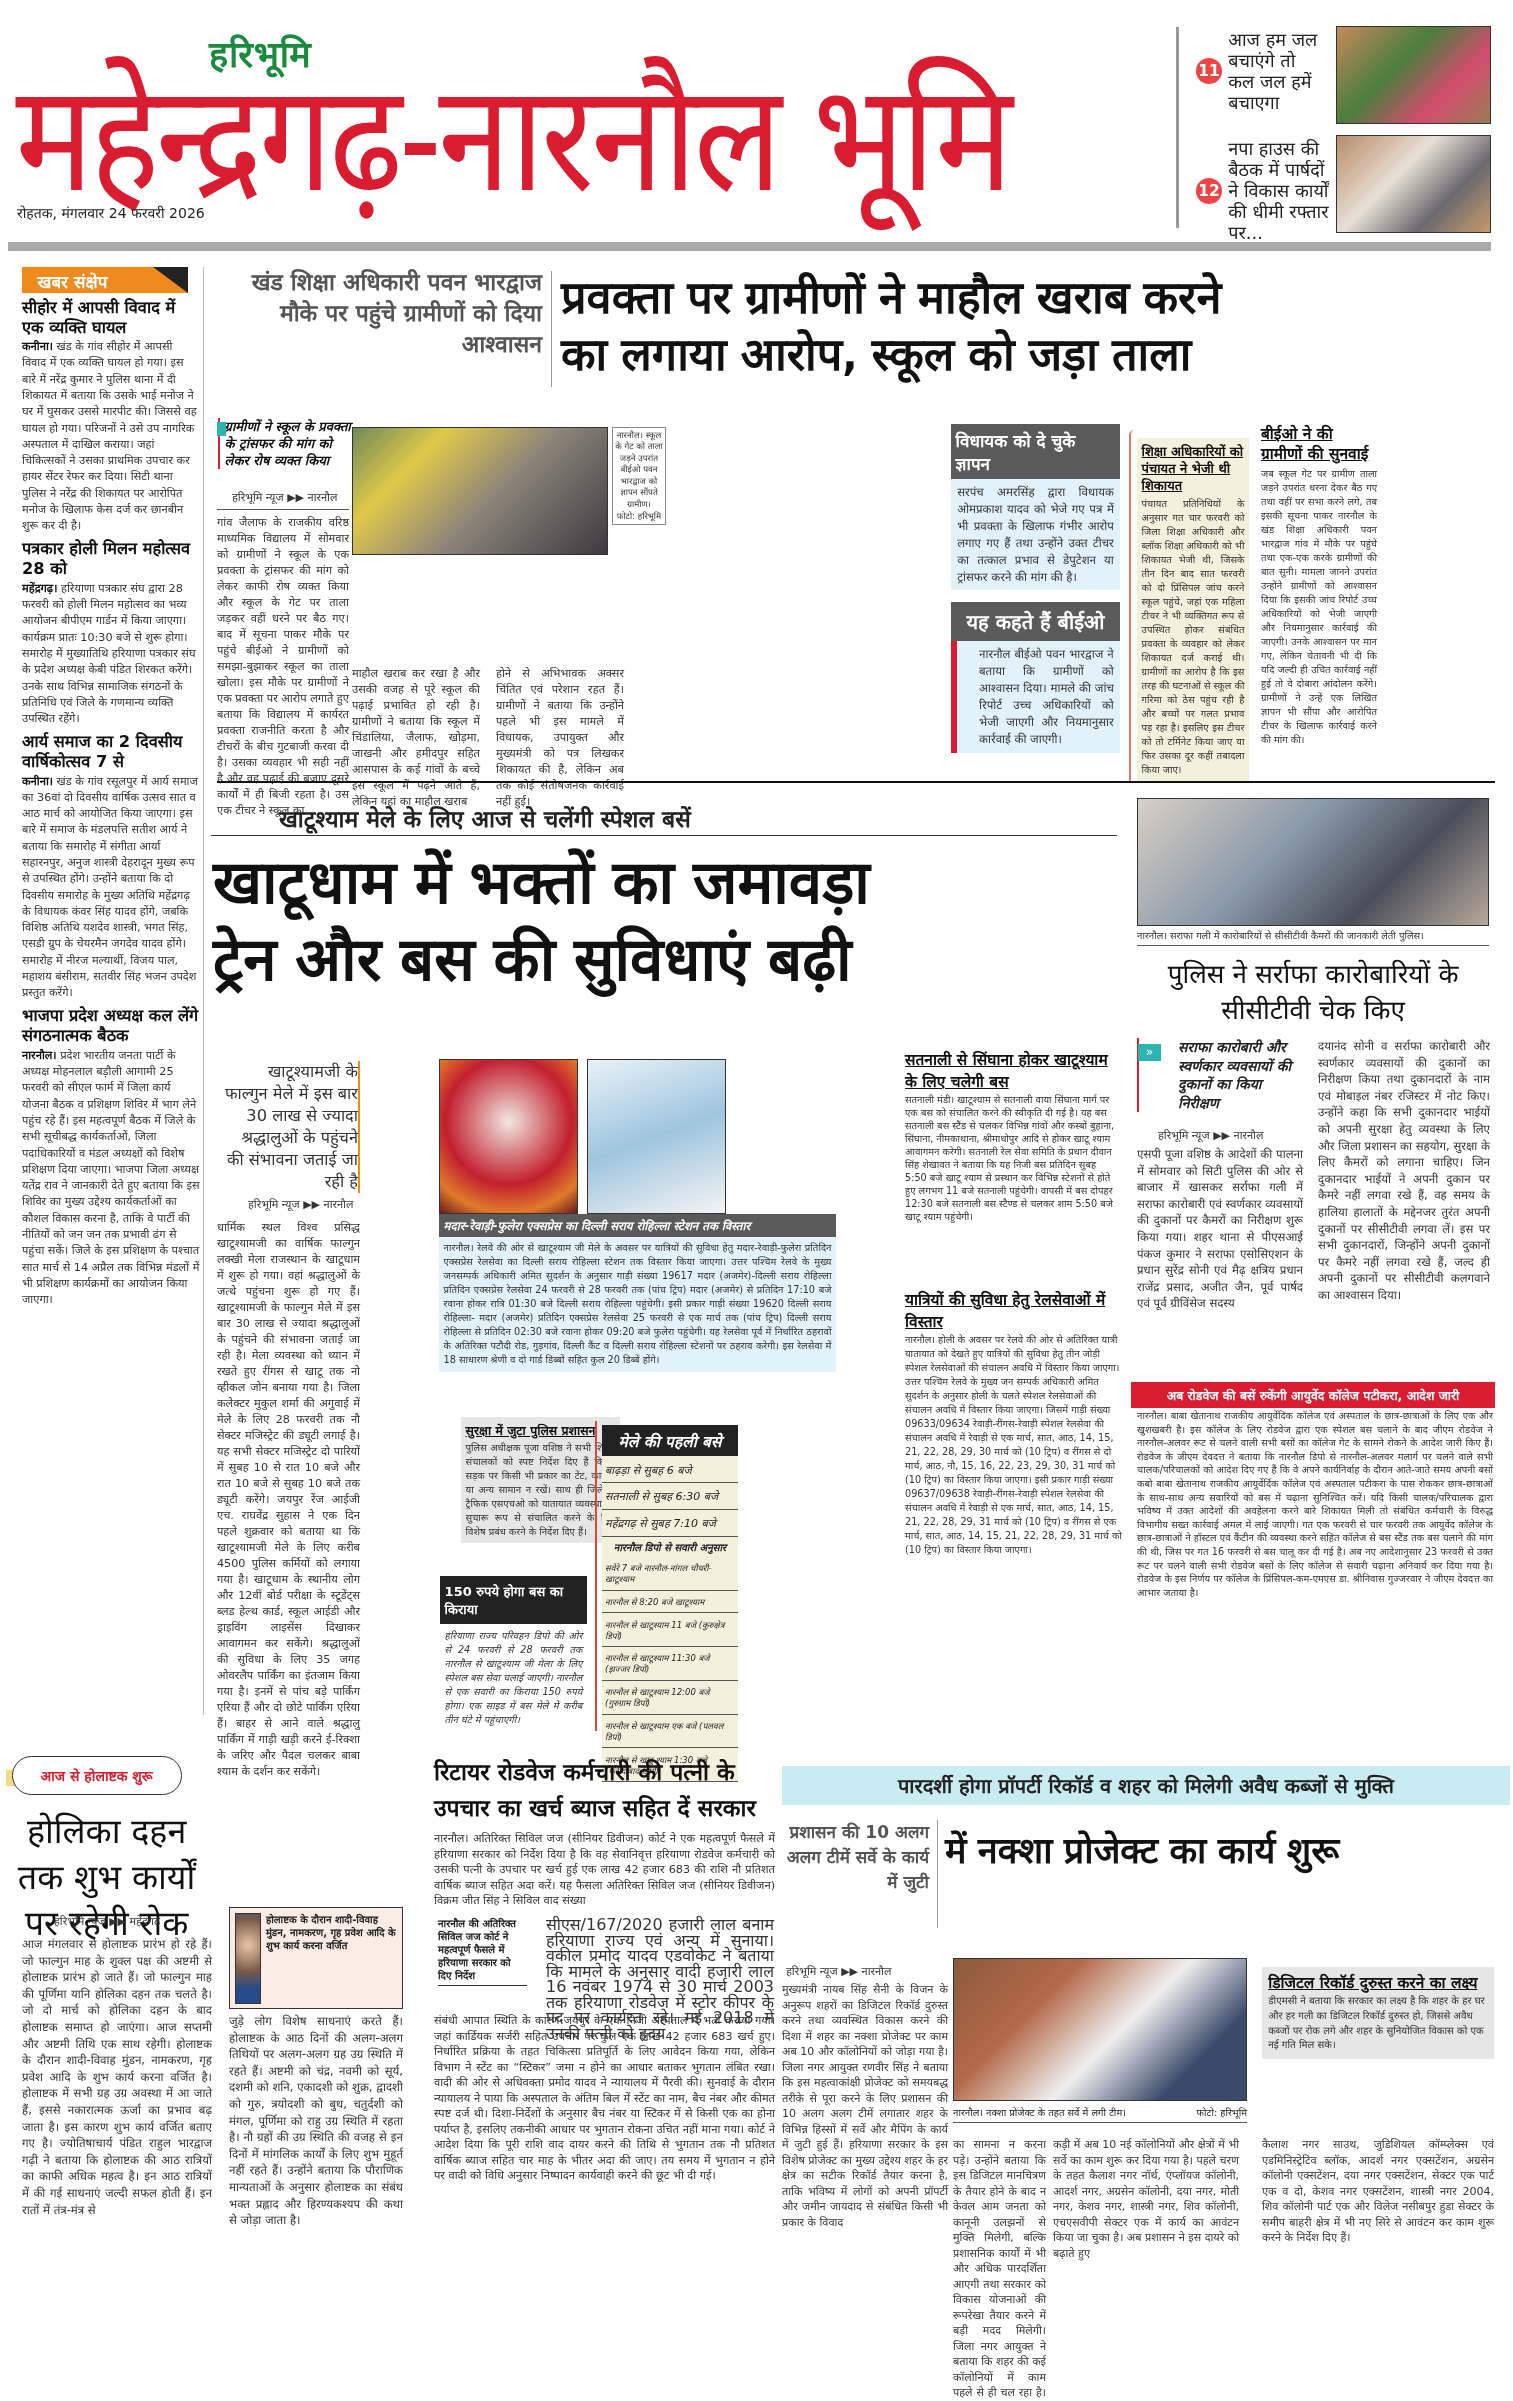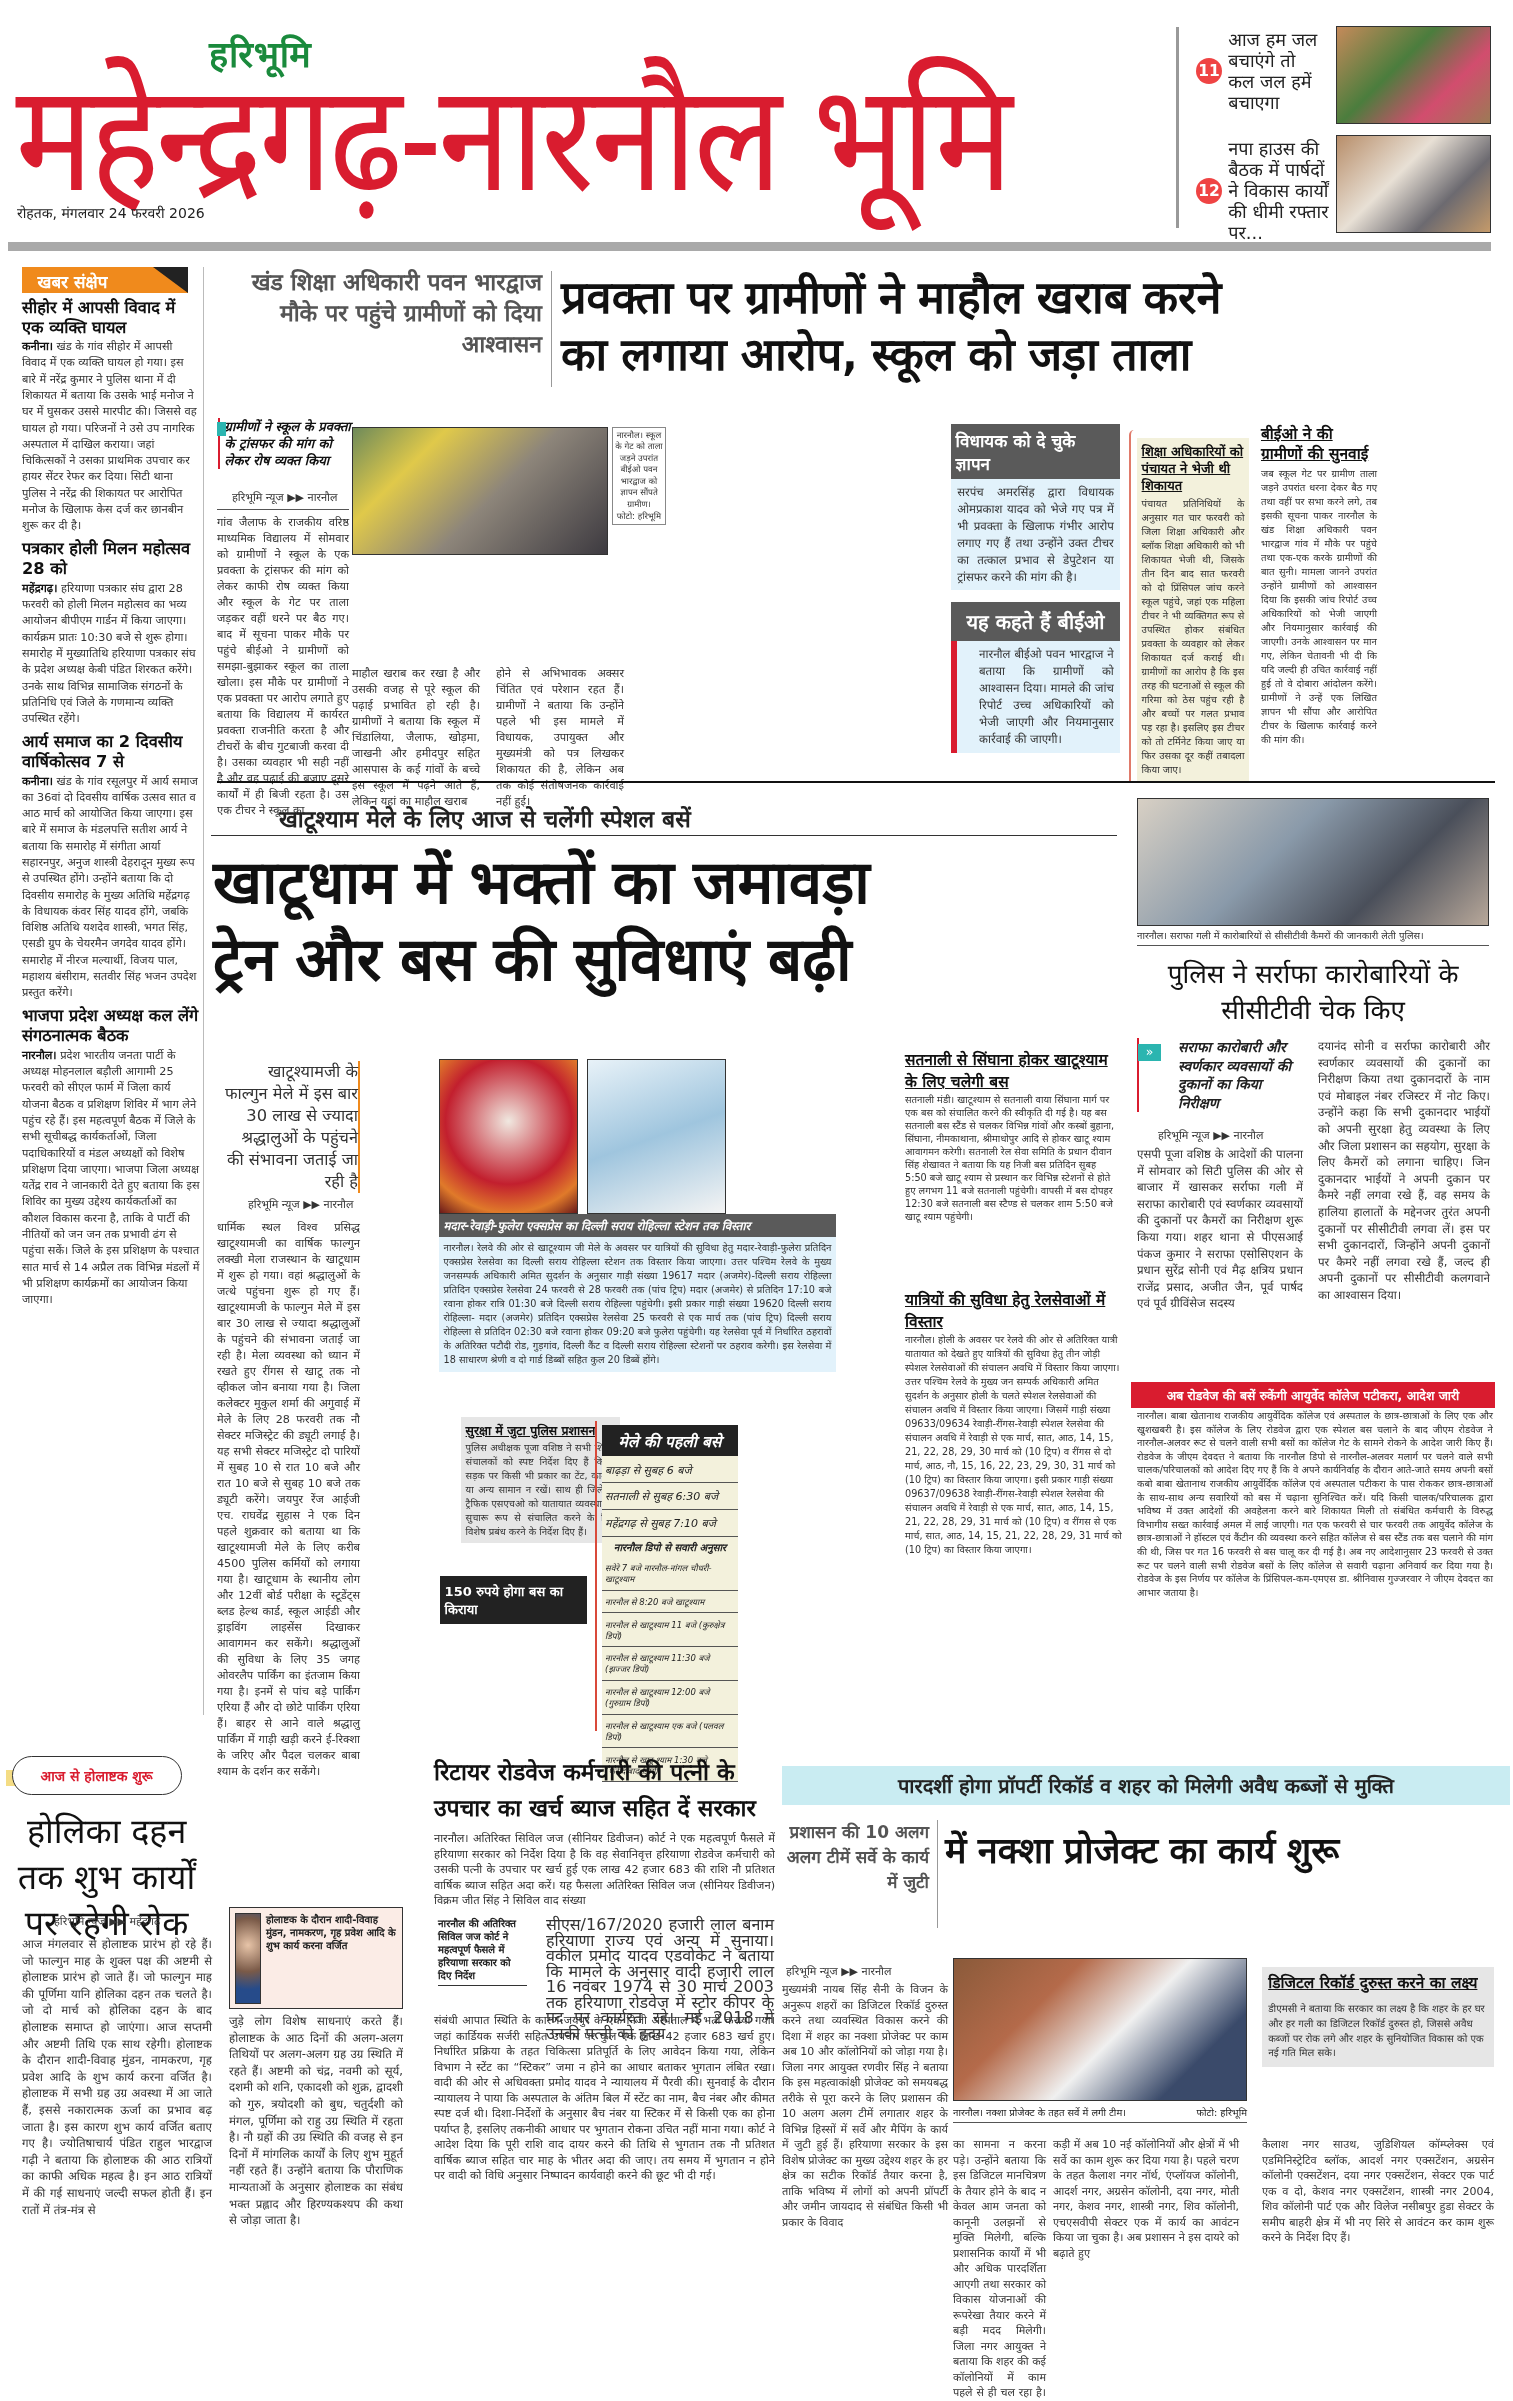--- a/index.html
+++ b/index.html
@@ -128,20 +128,21 @@
 <div class="abs" style="left:439px;top:1214px;width:397px">
   <div style="background:#5a5a5a;color:#fff;font-weight:bold;font-style:italic;font-size:11.6px;padding:3.9px 4.6px;white-space:nowrap;overflow:hidden">मदार-रेवाड़ी-फुलेरा एक्सप्रेस का दिल्ली सराय रोहिल्ला स्टेशन तक विस्तार</div>
   <div class="box-blue col-text" style="font-size:9.7px;line-height:14px;padding:4.6px">नारनौल। रेलवे की ओर से खाटूश्याम जी मेले के अवसर पर यात्रियों की सुविधा हेतु मदार-रेवाड़ी-फुलेरा प्रतिदिन एक्सप्रेस रेलसेवा का दिल्ली सराय रोहिल्ला स्टेशन तक विस्तार किया जाएगा। उत्तर पश्चिम रेलवे के मुख्य जनसम्पर्क अधिकारी अमित सुदर्शन के अनुसार गाड़ी संख्या 19617 मदार (अजमेर)-दिल्ली सराय रोहिल्ला प्रतिदिन एक्सप्रेस रेलसेवा 24 फरवरी से 28 फरवरी तक (पांच ट्रिप) मदार (अजमेर) से प्रतिदिन 17:10 बजे रवाना होकर रात्रि 01:30 बजे दिल्ली सराय रोहिल्ला पहुंचेगी। इसी प्रकार गाड़ी संख्या 19620 दिल्ली सराय रोहिल्ला- मदार (अजमेर) प्रतिदिन एक्सप्रेस रेलसेवा 25 फरवरी से एक मार्च तक (पांच ट्रिप) दिल्ली सराय रोहिल्ला से प्रतिदिन 02:30 बजे रवाना होकर 09:20 बजे फुलेरा पहुंचेगी। यह रेलसेवा पूर्व में निर्धारित ठहरावों के अतिरिक्त पटौदी रोड, गुड़गांव, दिल्ली कैंट व दिल्ली सराय रोहिल्ला स्टेशनों पर ठहराव करेगी। इस रेलसेवा में 18 साधारण श्रेणी व दो गार्ड डिब्बों सहित कुल 20 डिब्बें होंगे।</div>
 </div>
 <div class="abs box-gray" style="left:461px;top:1417px;width:159px;padding:4.6px">
   <div class="u-head" style="font-size:12.4px">सुरक्षा में जुटा पुलिस प्रशासन</div>
   <div class="col-text" style="font-size:9.7px;line-height:14px;margin-top:2.3px">पुलिस अधीक्षक पूजा वशिष्ठ ने सभी शिविर संचालकों को स्पष्ट निर्देश दिए हैं कि वे सड़क पर किसी भी प्रकार का टेंट, काउंटर या अन्य सामान न रखें। साथ ही जिले के ट्रैफिक एसएचओ को यातायात व्यवस्था को सुचारू रूप से संचालित करने के लिए विशेष प्रबंध करने के निर्देश दिए हैं।</div>
 </div>
 <div class="abs" style="left:440px;top:1576px;width:147px">
   <div style="background:#222;color:#fff;font-weight:bold;font-size:13px;padding:6.2px 4.6px">150 रुपये होगा बस का किराया</div>
+  <div class="col-text" style="font-size:9.7px;line-height:14px;padding:4.6px;font-style:italic">हरियाणा राज्य परिवहन डिपो की ओर से 24 फरवरी से 28 फरवरी तक नारनौल से खाटूश्याम जी मेला के लिए स्पेशल बस सेवा चलाई जाएगी। नारनौल से एक सवारी का किराया 150 रुपये होगा। एक साइड में बस मेले में करीब तीन घंटे में पहुंचाएगी।</div>
 </div>
 <div class="abs" style="left:595px;top:1421px;width:4.6px;height:310px;border-left:2.3px solid #d94a3a"></div>
 <div class="abs box-cream" style="left:602px;top:1425px;width:136px">
   <div style="background:#222;color:#fff;font-weight:bold;font-style:italic;font-size:15.5px;padding:4.6px;text-align:center">मेले की पहली बसे</div>
   <div class="bus-item">बाढ़ड़ा से सुबह 6 बजे</div>
   <div class="bus-item">सतनाली से सुबह 6:30 बजे</div>
   <div class="bus-item">महेंद्रगढ़ से सुबह 7:10 बजे</div>
   <div style="font-weight:bold;font-style:italic;font-size:10px;text-align:center;padding:3.1px">नारनौल डिपो से सवारी अनुसार</div>
   <div class="bus-item" style="font-size:8.5px">सवेरे 7 बजे नारनौल-नांगल चौधरी-खाटूश्याम</div>
   <div class="bus-item" style="font-size:8.5px">नारनौल से 8:20 बजे खाटूश्याम</div>
@@ -198,18 +199,18 @@
 </div>
 <div class="abs kicker" style="left:786px;top:1963px">हरिभूमि न्यूज ▶▶ नारनौल</div>
 <div class="abs col-text" style="left:782px;top:1982px;width:166px;font-size:11px;line-height:15.5px">मुख्यमंत्री नायब सिंह सैनी के विजन के अनुरूप शहरों का डिजिटल रिकॉर्ड दुरुस्त करने तथा व्यवस्थित विकास करने की दिशा में शहर का नक्शा प्रोजेक्ट पर काम अब 10 और कॉलोनियों को जोड़ा गया है। जिला नगर आयुक्त रणवीर सिंह ने बताया कि इस महत्वाकांक्षी प्रोजेक्ट को समयबद्ध तरीके से पूरा करने के लिए प्रशासन की 10 अलग अलग टीमें लगातार शहर के विभिन्न हिस्सों में सर्वे और मैपिंग के कार्य में जुटी हुई हैं। हरियाणा सरकार के इस विशेष प्रोजेक्ट का मुख्य उद्देश्य शहर के हर क्षेत्र का सटीक रिकॉर्ड तैयार करना है, ताकि भविष्य में लोगों को अपनी प्रॉपर्टी और जमीन जायदाद से संबंधित किसी भी प्रकार के विवाद</div>
 <div class="abs photo" style="left:953px;top:1958px;width:294px;height:143px;background:linear-gradient(135deg,#8a5a3a,#b46a4a 30%,#f0f0f0 55%,#3a4a6a 80%)"></div>
 <div class="abs" style="left:953px;top:2106px;width:294px;font-size:9.7px;display:flex;justify-content:space-between;border-bottom:0.8px solid #555;padding-bottom:3.1px">
   <span>नारनौल। नक्शा प्रोजेक्ट के तहत सर्वे में लगी टीम।</span>
   <span>फोटो: हरिभूमि</span>
 </div>
 <div class="abs box-gray" style="left:1262px;top:1967px;width:232px;padding:6.2px">
   <div class="u-head" style="font-size:15.5px;line-height:20px">डिजिटल रिकॉर्ड दुरुस्त करने का लक्ष्य</div>
-  <div class="col-text" style="font-size:10px;line-height:14.7px;margin-top:9px;text-align:left">डीएमसी ने बताया कि सरकार का लक्ष्य है कि शहर के हर घर और हर गली का डिजिटल रिकॉर्ड दुरुस्त हो, जिससे अवैध कब्जों पर रोक लगे और शहर के सुनियोजित विकास को एक नई गति मिल सके।</div>
+  <div class="col-text" style="font-size:10px;line-height:14.7px;margin-top:1px;text-align:left">डीएमसी ने बताया कि सरकार का लक्ष्य है कि शहर के हर घर और हर गली का डिजिटल रिकॉर्ड दुरुस्त हो, जिससे अवैध कब्जों पर रोक लगे और शहर के सुनियोजित विकास को एक नई गति मिल सके।</div>
 </div>
 <div class="abs col-text" style="left:953px;top:2137px;width:93px;font-size:11px;line-height:15.5px">का सामना न करना पड़े। उन्होंने बताया कि इस डिजिटल मानचित्रण के तैयार होने के बाद न केवल आम जनता को कानूनी उलझनों से मुक्ति मिलेगी, बल्कि प्रशासनिक कार्यों में भी और अधिक पारदर्शिता आएगी तथा सरकार को विकास योजनाओं की रूपरेखा तैयार करने में बड़ी मदद मिलेगी। जिला नगर आयुक्त ने बताया कि शहर की कई कॉलोनियों में काम पहले से ही चल रहा है। इसी</div>
 <div class="abs col-text" style="left:1053px;top:2137px;width:186px;font-size:11px;line-height:15.5px">कड़ी में अब 10 नई कॉलोनियों और क्षेत्रों में भी सर्वे का काम शुरू कर दिया गया है। पहले चरण के तहत कैलाश नगर नॉर्थ, एंप्लॉयज कॉलोनी, आदर्श नगर, अग्रसेन कॉलोनी, दया नगर, मोती नगर, केशव नगर, शास्त्री नगर, शिव कॉलोनी, एचएसवीपी सेक्टर एक में कार्य का आवंटन किया जा चुका है। अब प्रशासन ने इस दायरे को बढ़ाते हुए</div>
 <div class="abs col-text" style="left:1262px;top:2137px;width:232px;font-size:11px;line-height:15.5px">कैलाश नगर साउथ, जुडिशियल कॉम्प्लेक्स एवं एडमिनिस्ट्रेटिव ब्लॉक, आदर्श नगर एक्सटेंशन, अग्रसेन कॉलोनी एक्सटेंशन, दया नगर एक्सटेंशन, सेक्टर एक पार्ट एक व दो, केशव नगर एक्सटेंशन, शास्त्री नगर 2004, शिव कॉलोनी पार्ट एक और विलेज नसीबपुर हुडा सेक्टर के समीप बाहरी क्षेत्र में भी नए सिरे से आवंटन कर काम शुरू करने के निर्देश दिए हैं।</div>
 
 
 </body></html>

